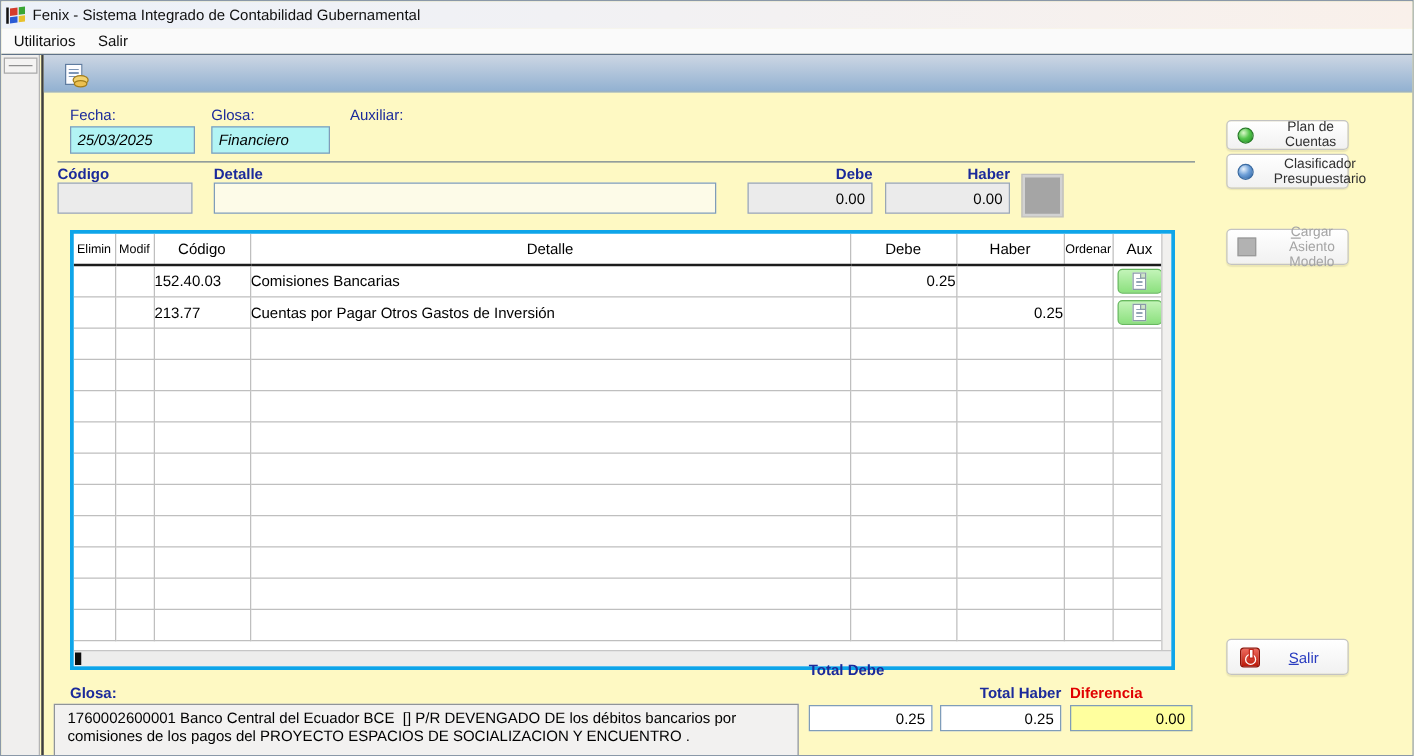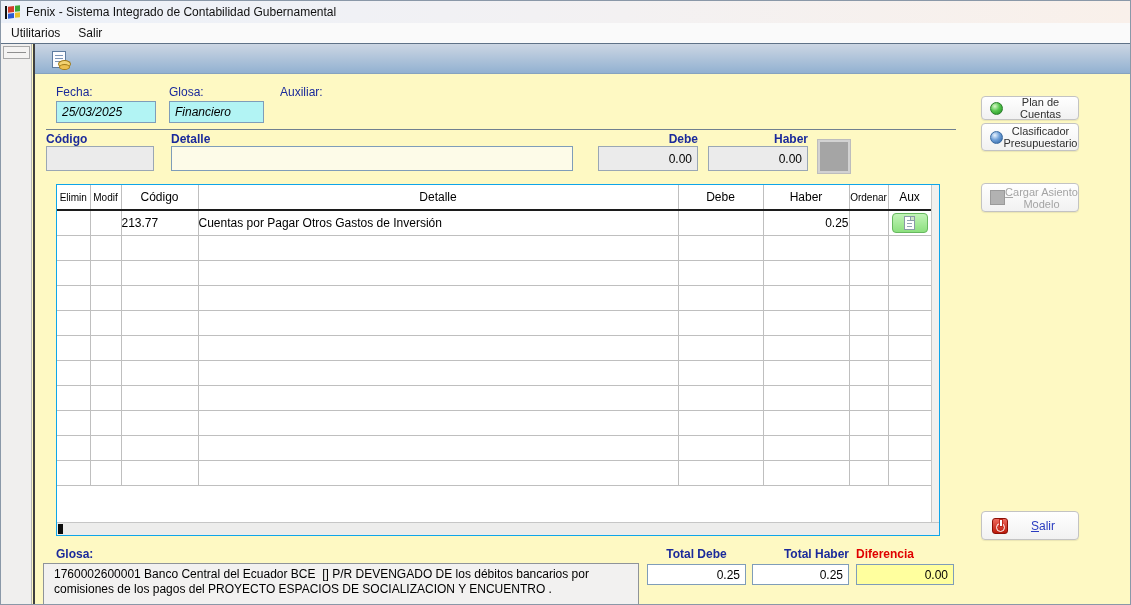--- a/index.html
+++ b/index.html
@@ -51,21 +51,21 @@
   .field.cyan{background:#b2f4f4;font-style:italic;}
   .field.ivory{background:#fdfbe8;}
   .field.gray{background:#ebebeb;border-color:#9aa7b4;}
   .field.yellow{background:#ffff9e;}
   .field.right{text-align:right;}
   .pre{white-space:pre;}
   .form-sep{position:absolute;left:45px;top:128px;width:910px;height:1px;background:#70808f;}
   .gray-square-btn{position:absolute;left:817px;top:139px;width:32px;height:33px;background:#a5a5a5;
     border:2px solid #d2d2d2;outline:1px solid #bdbdbd;}
   
-  .grid-wrap{position:absolute;left:55px;top:183px;width:884px;height:352px;border:1px solid #0ea5e9;background:#fff;overflow:hidden;}
+  .grid-wrap{position:absolute;left:55px;top:183px;width:884px;height:352px;border:3px solid #0ea5e9;background:#fff;overflow:hidden;}
   table.grid{border-collapse:collapse;table-layout:fixed;width:874px;font-size:12px;}
   .grid th,.grid td{border-right:1px solid #bfbfbf;border-bottom:1px solid #bfbfbf;padding:0;overflow:hidden;white-space:nowrap;}
   .grid thead th{height:25px;border-bottom:2px solid #1c1c1c;font-weight:normal;text-align:center;background:#fff;}
   .grid tbody td{height:25px;}
   .grid .small{font-size:10px;}
   .c0{width:33px;} .c1{width:31px;} .c2{width:77px;} .c3{width:480px;}
   .c4{width:85px;} .c5{width:86px;} .c6{width:39px;} .c7{width:43px;}
   .cell-codigo{padding-left:10px;}
   .cell-detalle{padding-left:6px;}
   .cell-num{text-align:right;padding-right:6px;}
@@ -76,21 +76,21 @@
     background:repeating-linear-gradient(#93a5b5 0 1px,transparent 1px 3px);}
   .aux-doc::after{content:"";position:absolute;right:0;top:0;width:3px;height:3px;background:#cfe6c8;
     border-left:1px solid #8a9aa8;border-bottom:1px solid #8a9aa8;}
   .v-filler{position:absolute;right:0;top:0;width:8px;bottom:13px;background:#f1f0ee;border-left:1px solid #c6c6c6;}
   .h-scroll{position:absolute;left:0;right:0;bottom:0;height:13px;background:#ededec;border-top:1px solid #c6c6c6;}
   .h-thumb{position:absolute;left:1px;top:1px;width:5px;height:10px;background:#0d0d0d;}
   
   .side-btn{position:absolute;left:980px;width:98px;border:1px solid #c3c3c3;border-radius:4px;
     background:linear-gradient(#ffffff,#f1f1f1);display:flex;align-items:center;font-size:11px;color:#303030;
     cursor:pointer;box-shadow:0 1px 1px rgba(0,0,0,0.08);}
-  .side-btn .txt{flex:1;text-align:center;line-height:12px;}
+  .side-btn .txt{flex:1;text-align:center;line-height:12px;margin-left:16px;}
   .side-btn.disabled{color:#a4a4a4;}
   .sphere{width:13px;height:13px;border-radius:50%;margin-left:8px;flex:0 0 13px;}
   .sphere.green{background:radial-gradient(circle at 35% 30%,#d9f8c9,#55c64d 45%,#2d9b2d 85%);border:1px solid #2a7d2a;}
   .sphere.blue{background:radial-gradient(circle at 35% 30%,#e9f3fd,#6fa0d8 45%,#3a70ae 85%);border:1px solid #3a6aa0;}
   .gray-sq-icon{width:15px;height:15px;background:#b2b2b2;border:1px solid #9a9a9a;margin-left:8px;flex:0 0 15px;}
   .power-icon{position:relative;width:16px;height:16px;border-radius:3px;margin-left:10px;flex:0 0 16px;
     background:linear-gradient(#ee6a5e,#bb1a0a);border:1px solid #8c1006;}
   .power-icon::before{content:"";position:absolute;left:3px;top:4px;width:7px;height:7px;border:1.5px solid #fff;border-radius:50%;}
   .power-icon::after{content:"";position:absolute;left:6.5px;top:1.5px;width:2px;height:6px;background:#fff;box-shadow:0 0 0 1px #c0271a;}
   .salir-txt{flex:1;text-align:center;color:#2a3cc0;font-size:12px;}
@@ -176,32 +176,46 @@
           <th>Debe</th>
           <th>Haber</th>
           <th class="small">Ordenar</th>
           <th>Aux</th>
         </tr>
       </thead>
       <tbody>
         <tr>
           <td></td>
           <td></td>
-          <td class="cell-codigo">213.77</td>
-          <td class="cell-detalle">Cuentas por Pagar Otros Gastos de Inversión</td>
+          <td class="cell-codigo">152.40.03</td>
+          <td class="cell-detalle">Comisiones Bancarias</td>
+          <td class="cell-num">0.25</td>
           <td class="cell-num"></td>
-          <td class="cell-num">0.25</td>
           <td></td>
           <td>
             <span class="aux-btn">
                 <span class="aux-doc"></span>
               </span>
           </td>
         </tr>
         <tr>
+          <td></td>
+          <td></td>
+          <td class="cell-codigo">213.77</td>
+          <td class="cell-detalle">Cuentas por Pagar Otros Gastos de Inversión</td>
+          <td class="cell-num"></td>
+          <td class="cell-num">0.25</td>
+          <td></td>
+          <td>
+            <span class="aux-btn">
+                <span class="aux-doc"></span>
+              </span>
+          </td>
+        </tr>
+        <tr>
             <td></td>
             <td></td>
             <td></td>
             <td></td>
             <td></td>
             <td></td>
             <td></td>
             <td></td>
           </tr>
         <tr>
@@ -323,20 +337,20 @@
   <div class="side-btn" style="top:510px;height:29px;">
     <span class="power-icon"></span>
     <span class="salir-txt">
       <span class="acc">S</span><span>alir</span>
     </span>
   </div>
 
   <span class="lbl bold" style="left:55px;top:546px;">Glosa:</span>
   <textarea class="glosa-box" readonly="" style="">1760002600001 Banco Central del Ecuador BCE  [] P/R DEVENGADO DE los débitos bancarios por comisiones de los pagos del PROYECTO ESPACIOS DE SOCIALIZACION Y ENCUENTRO .</textarea>
 
-  <span class="lbl bold" style="left:646px;top:546px;width:99px;text-align:center;">Total Debe</span>
+  <span class="lbl bold" style="left:646px;top:528px;width:99px;text-align:left;">Total Debe</span>
   <input class="field right" style="left: 646px; top: 563px; width: 99px; height: 21px;" readonly="" value="0.25">
   <span class="lbl bold" style="left:751px;top:546px;width:97px;text-align:right;">Total Haber</span>
   <input class="field right" style="left: 751px; top: 563px; width: 97px; height: 21px;" readonly="" value="0.25">
   <span class="lbl red" style="left:855px;top:546px;width:98px;text-align:left;">Diferencia</span>
   <input class="field yellow right" style="left: 855px; top: 563px; width: 98px; height: 21px;" readonly="" value="0.00">
 
 </div>
 
 </body></html>

